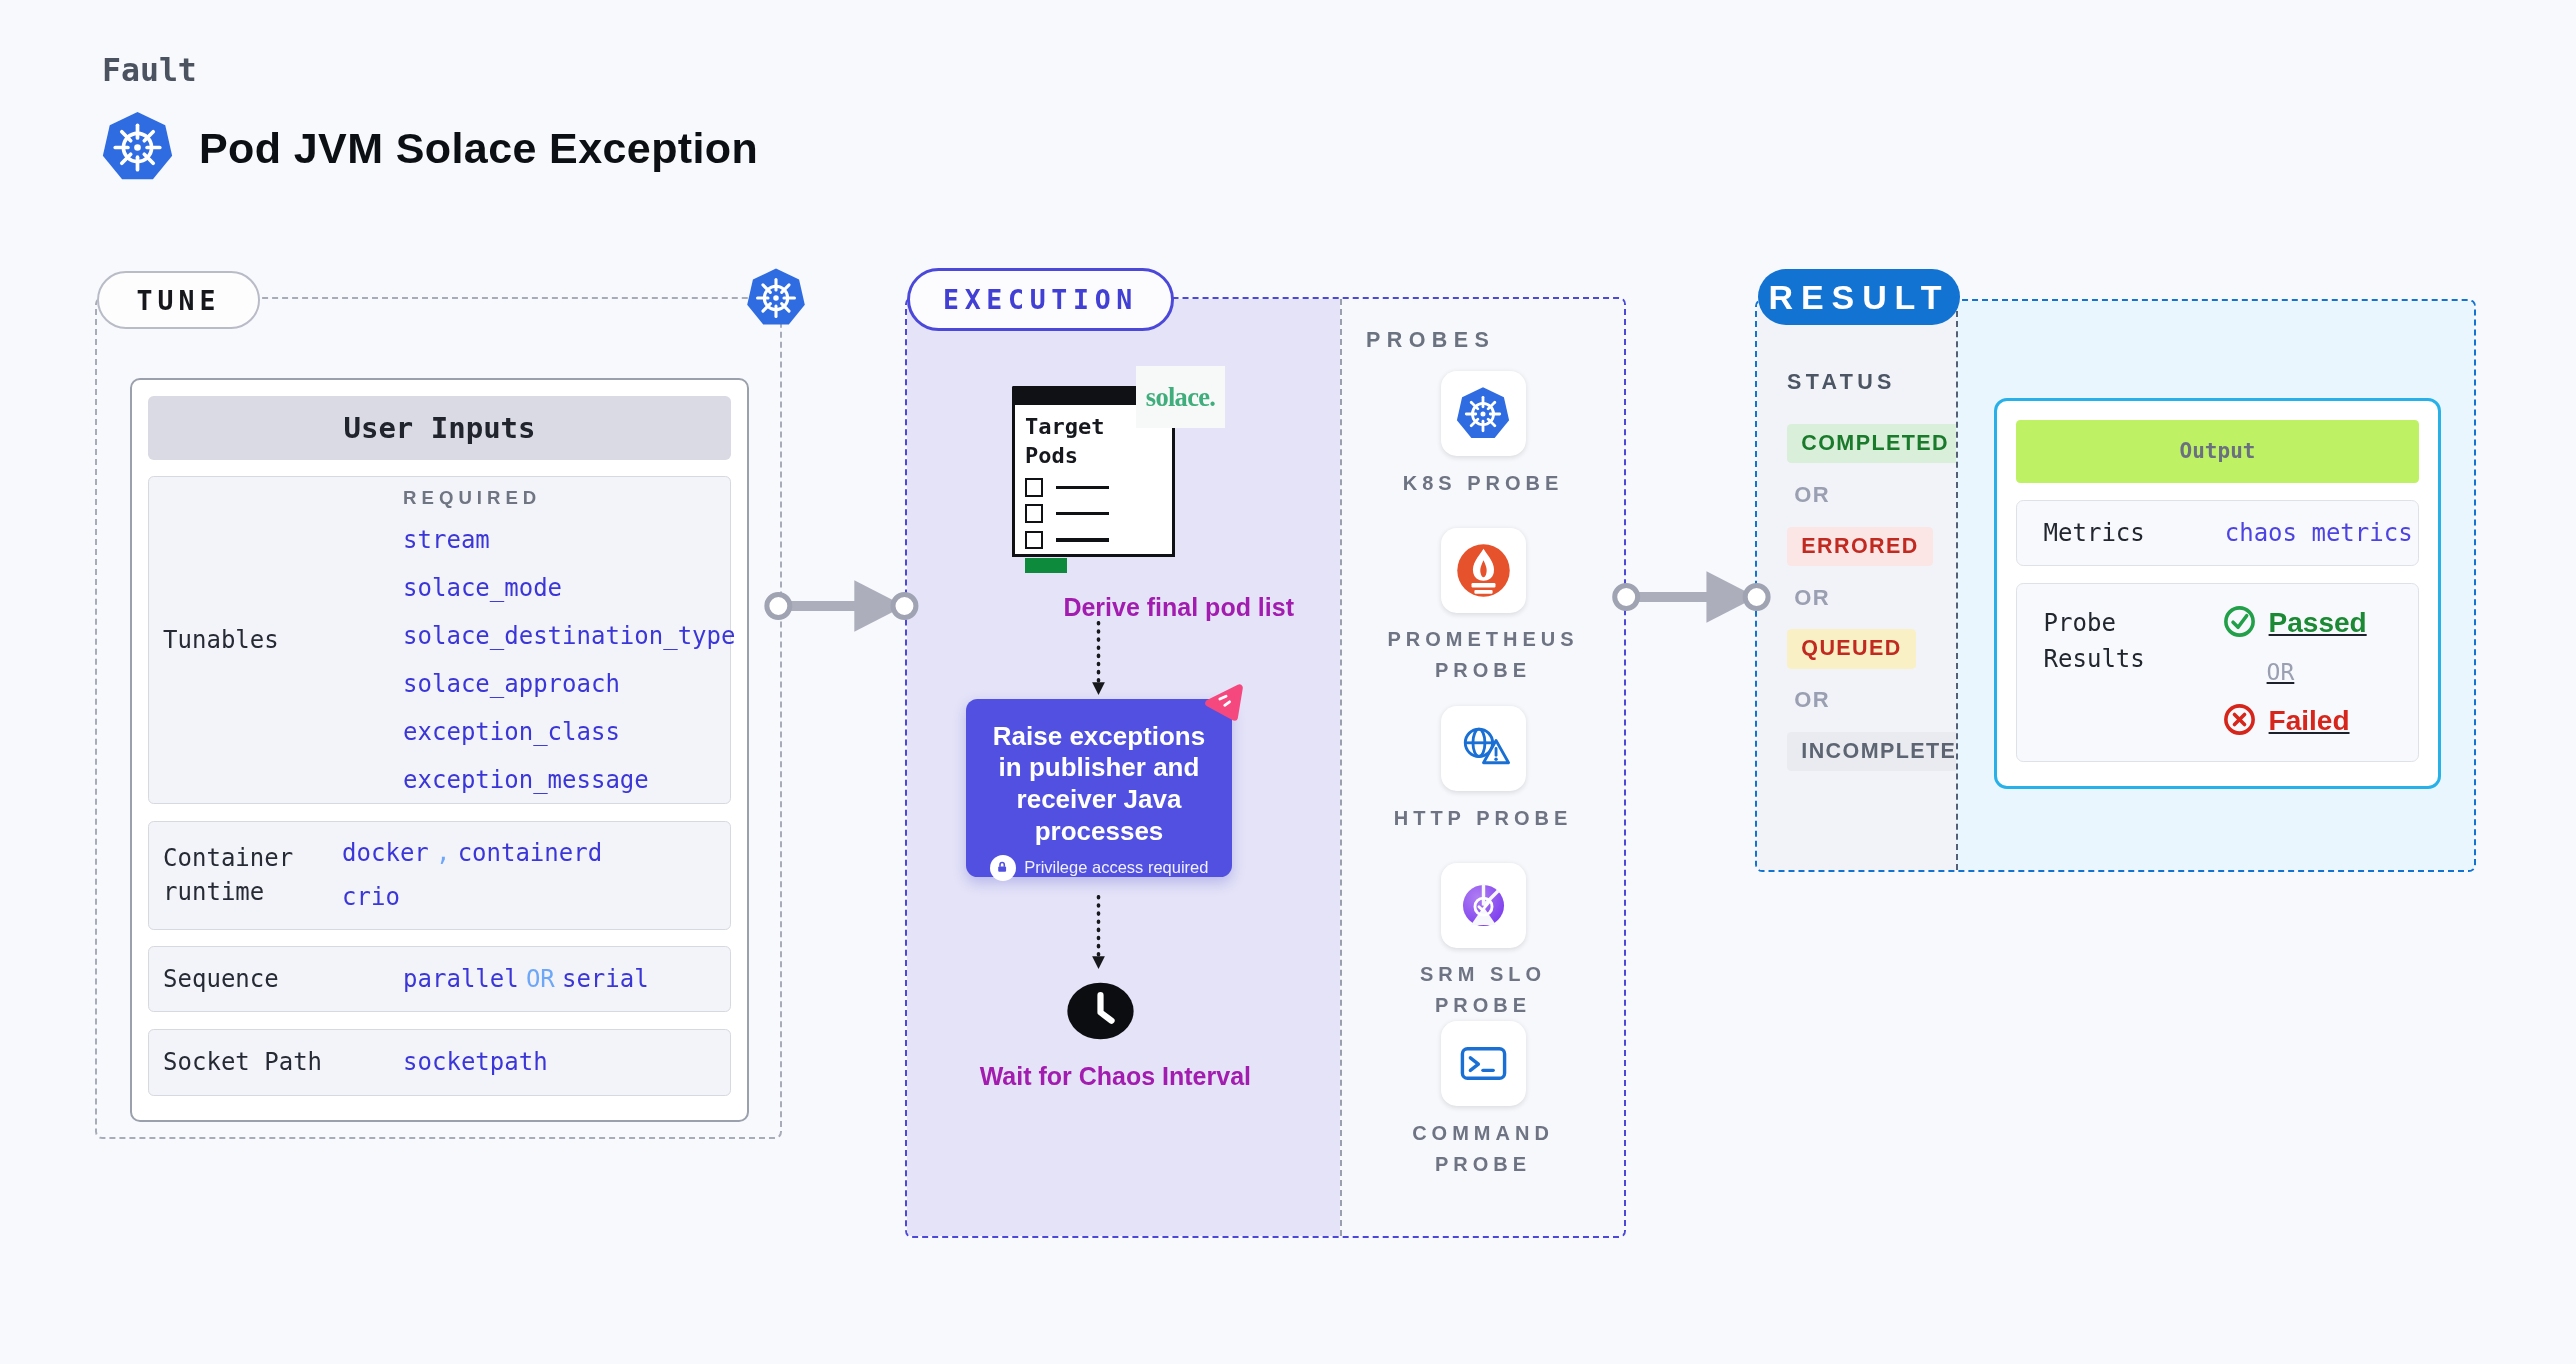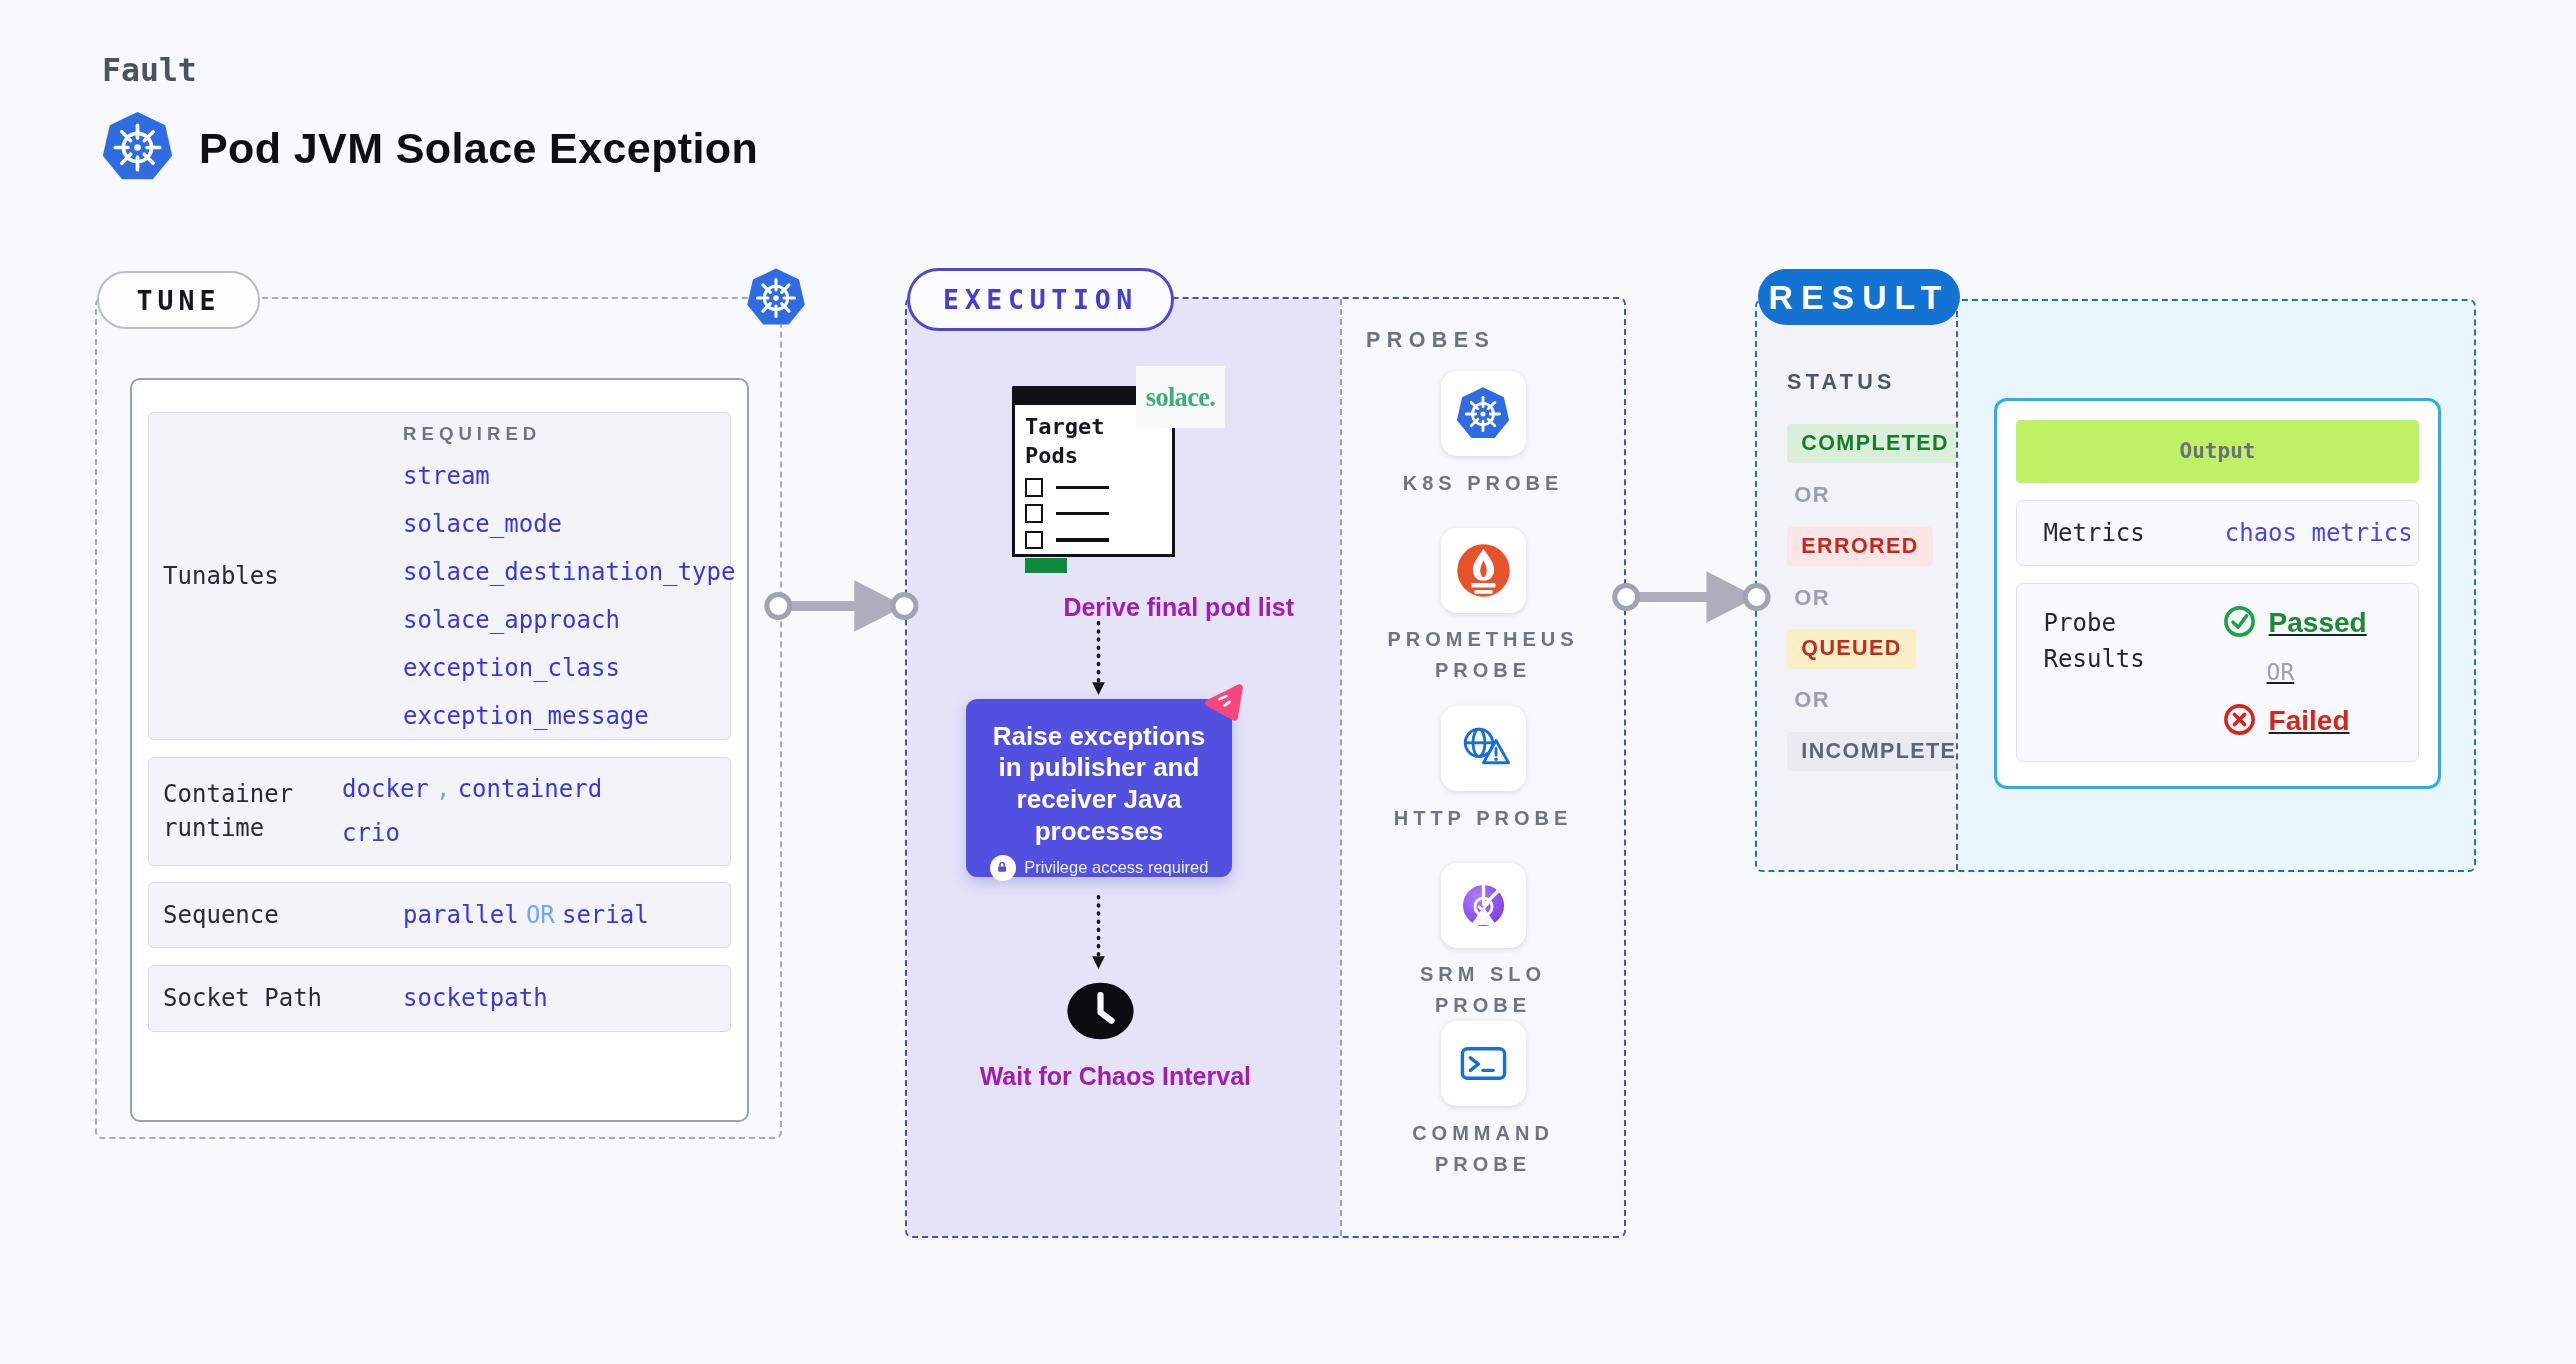--- a/index.html
+++ b/index.html
@@ -163,20 +163,21 @@
           <line x1="40.8" y1="61.2" x2="28.8" y2="73.2"></line>
           <line x1="37" y1="52" x2="20" y2="52"></line>
           <line x1="40.8" y1="42.8" x2="28.8" y2="30.8"></line>
           <line x1="50" y1="39" x2="50" y2="22"></line>
           <line x1="59.2" y1="42.8" x2="71.2" y2="30.8"></line>
         </g>
       </svg>
   </span>
 
   <div class="user-inputs-card">
+    <div class="ui-header">User Inputs</div>
 
     <div class="ui-row h-tunables">
       <div class="row-label">Tunables</div>
       <div class="row-values">
         <span class="req-label">REQUIRED</span>
         <span class="tval">stream</span>
         <span class="tval">solace_mode</span>
         <span class="tval">solace_destination_type</span>
         <span class="tval">solace_approach</span>
         <span class="tval">exception_class</span>

